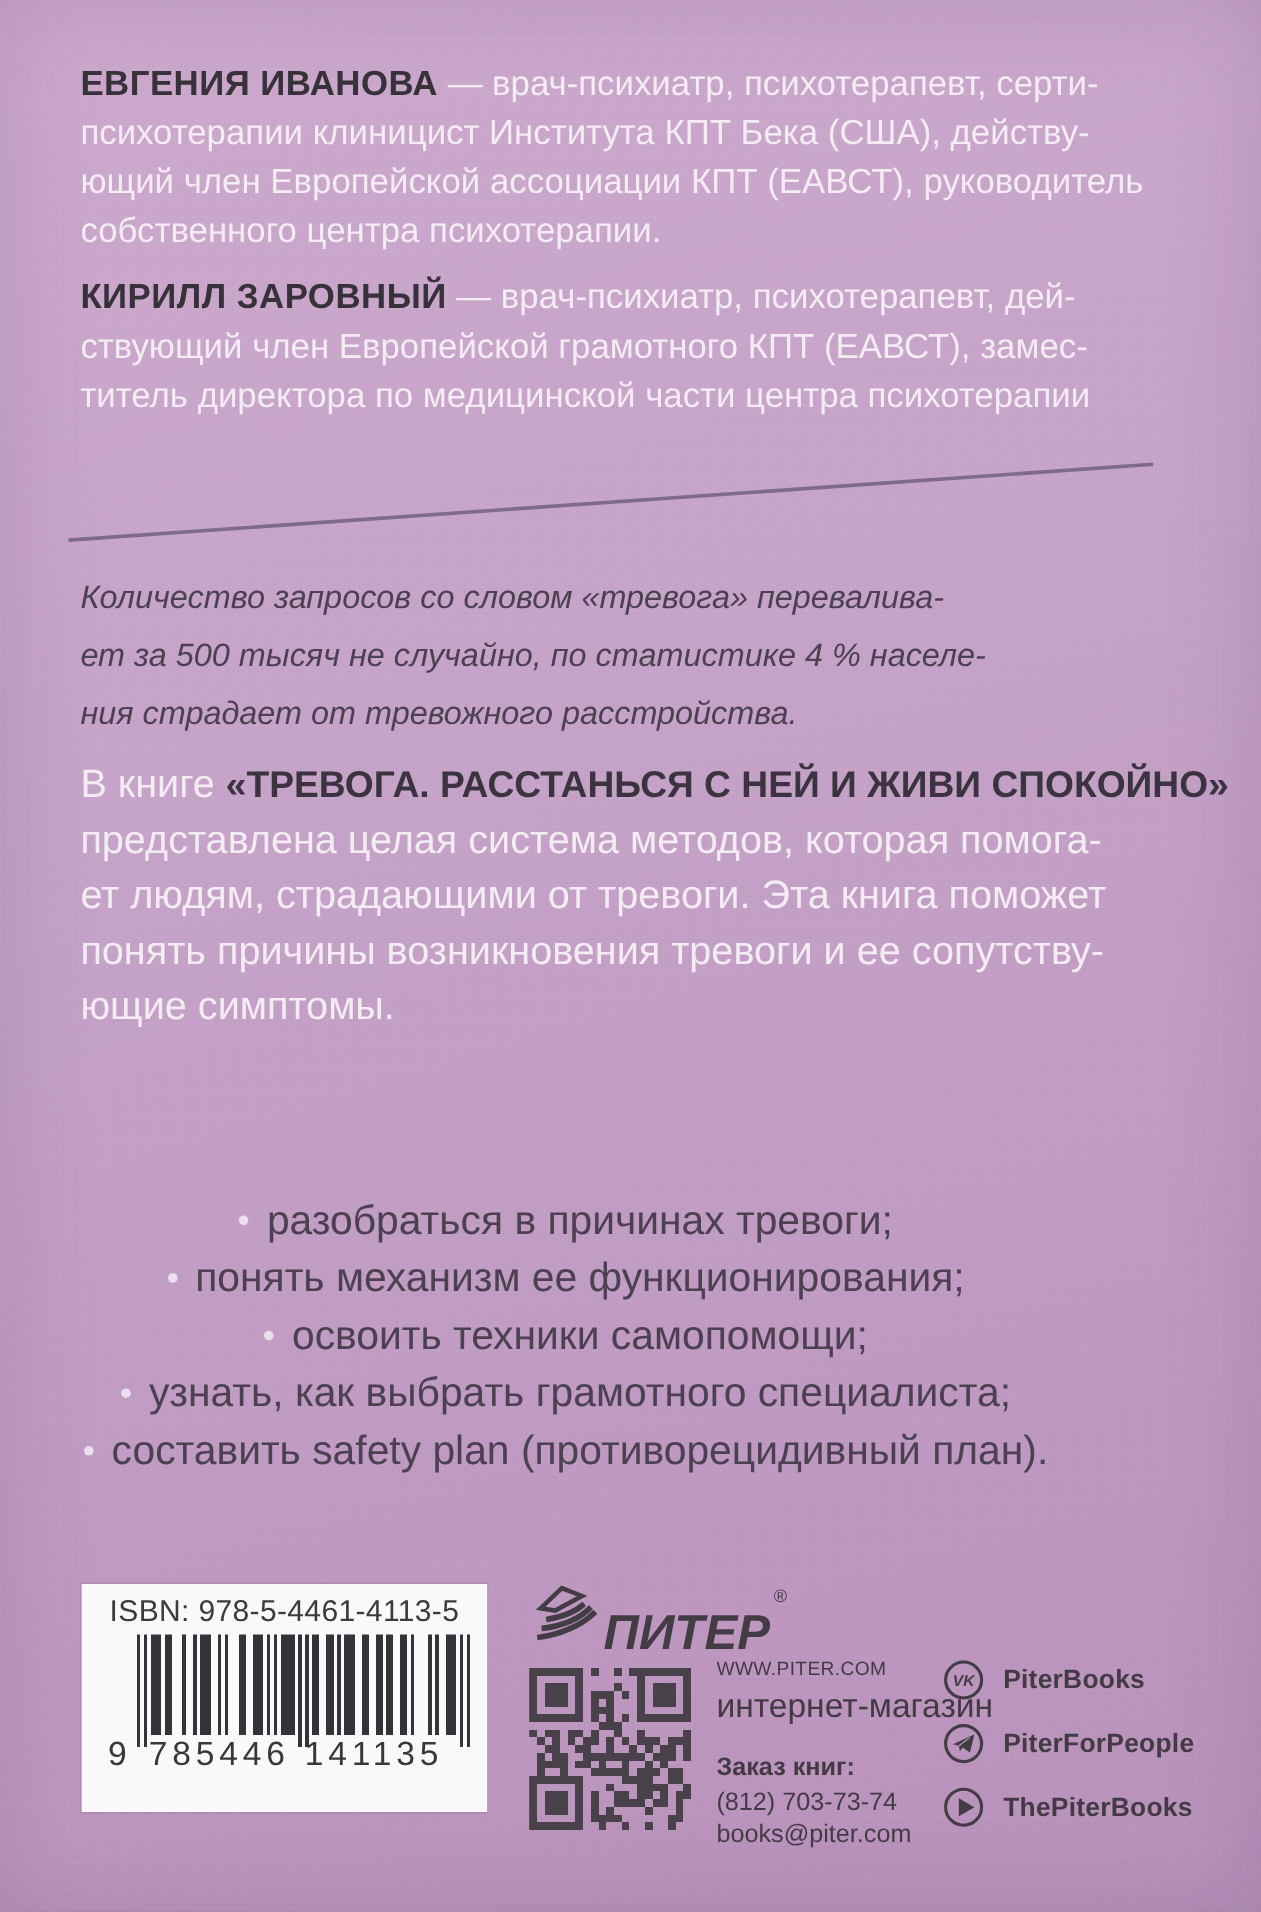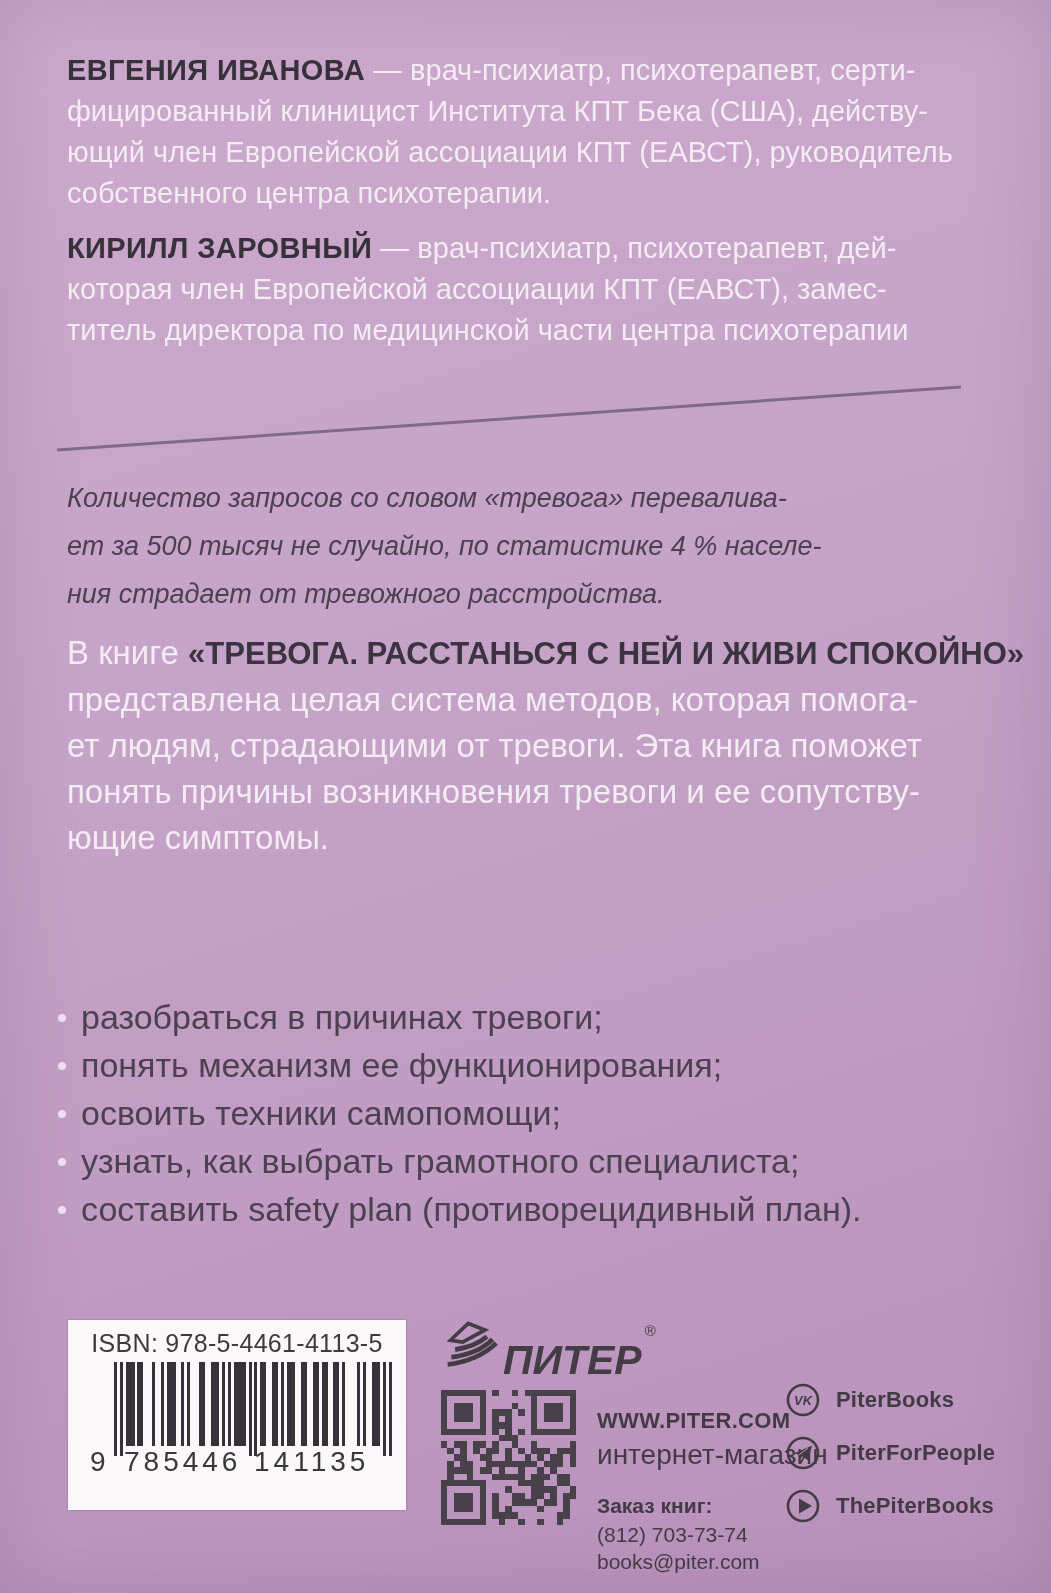--- a/index.html
+++ b/index.html
@@ -54,67 +54,67 @@
   .ean-svg{position:absolute;left:46px;top:42px;}
   .ean-digits{position:absolute;top:124px;left:0;width:100%;height:34px;font-size:28px;color:#3a373b;}
   .ean-digits span{position:absolute;top:2px;}
   .ean-d-first{left:22px;}
   .ean-d-left{left:56px;letter-spacing:4px;}
   .ean-d-right{left:186px;letter-spacing:4px;}
 
   .qr{position:absolute;left:441px;top:1390px;}
 
   .contacts{position:absolute;left:597px;top:1383px;color:#433b44;}
-  .contact-www{font-size:22px;font-weight:700;letter-spacing:0.3px;margin-top:25px;}
+  .contact-www{font-size:16px;font-weight:400;letter-spacing:0.3px;}
   .contact-sub{font-size:28px;margin-top:5px;}
   .contact-order{font-size:21px;font-weight:700;margin-top:23px;}
   .contact-phone{font-size:21px;margin-top:5px;}
   .contact-email{font-size:21px;margin-top:3px;}
 
   .social{position:absolute;left:786px;top:1383px;}
   .social-row{display:flex;align-items:center;height:34px;margin-bottom:19px;}
   .social-icon{width:34px;height:34px;flex:0 0 34px;}
   .social-label{margin-left:16px;font-size:22px;font-weight:700;color:#433b44;letter-spacing:0.2px;}
 </style>
 </head>
 <body>
 
 <div class="page">
 
   <section class="bio" style="top:50px">
     <div class="nowrap"><span class="author-name">ЕВГЕНИЯ ИВАНОВА</span><span> — врач-психиатр, психотерапевт, серти-</span></div>
-    <div class="nowrap">фицированный клиницист Института КПТ Бека (США), действу-</div>
+    <div class="nowrap">психотерапии клиницист Института КПТ Бека (США), действу-</div>
     <div class="nowrap">ющий член Европейской ассоциации КПТ (ЕАВСТ), руководитель</div>
     <div class="nowrap">собственного центра психотерапии.</div>
   </section>
 
   <section class="bio" style="top:228px">
     <div class="nowrap"><span class="author-name">КИРИЛЛ ЗАРОВНЫЙ</span><span> — врач-психиатр, психотерапевт, дей-</span></div>
-    <div class="nowrap">которая член Европейской ассоциации КПТ (ЕАВСТ), замес-</div>
+    <div class="nowrap">ствующий член Европейской грамотного КПТ (ЕАВСТ), замес-</div>
     <div class="nowrap">титель директора по медицинской части центра психотерапии</div>
   </section>
 
   <div class="divider"></div>
 
   <section class="intro">
     <div class="nowrap">Количество запросов со словом «тревога» перевалива-</div>
     <div class="nowrap">ет за 500 тысяч не случайно, по статистике 4 % населе-</div>
     <div class="nowrap">ния страдает от тревожного расстройства.</div>
   </section>
 
   <section class="book-desc">
     <div class="nowrap"><span>В книге </span><span class="book-title">«ТРЕВОГА. РАССТАНЬСЯ С НЕЙ И ЖИВИ СПОКОЙНО»</span></div>
     <div class="nowrap">представлена целая система методов, которая помога-</div>
     <div class="nowrap">ет людям, страдающими от тревоги. Эта книга поможет</div>
     <div class="nowrap">понять причины возникновения тревоги и ее сопутству-</div>
     <div class="nowrap">ющие симптомы.</div>
   </section>
 
 
-  <ul class="benefits" style="position: absolute; top: 993px; left: 58px;">
+  <ul class="benefits" style="position: absolute; top: 993px; left: 70px; text-align: center;">
     <li><span class="dot"></span><span>разобраться в причинах тревоги;</span></li>
     <li><span class="dot"></span><span>понять механизм ее функционирования;</span></li>
     <li><span class="dot"></span><span>освоить техники самопомощи;</span></li>
     <li><span class="dot"></span><span>узнать, как выбрать грамотного специалиста;</span></li>
     <li><span class="dot"></span><span>составить safety plan (противорецидивный план).</span></li>
   </ul>
 
   <div class="logo">
     <svg width="56" height="48" viewBox="0 0 60 50" aria-hidden="true">
       <path d="M8 21 L27 3 L45 10 L21 23 Z" fill="none" stroke="#443c45" stroke-width="4" stroke-linejoin="miter"></path>

